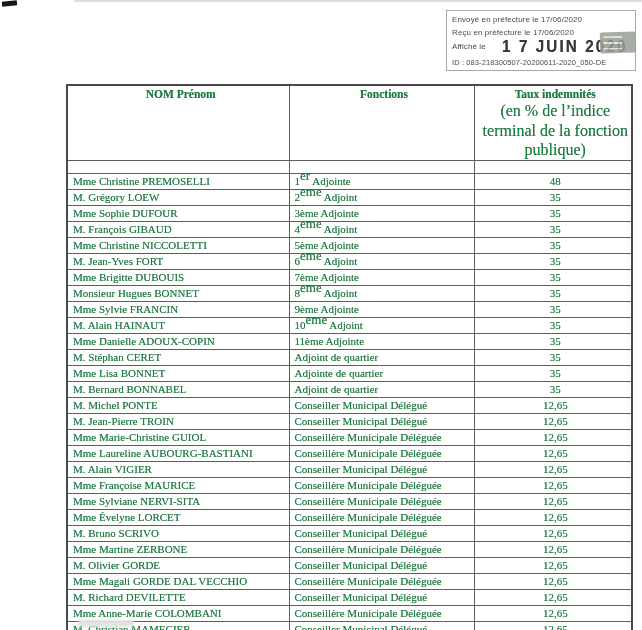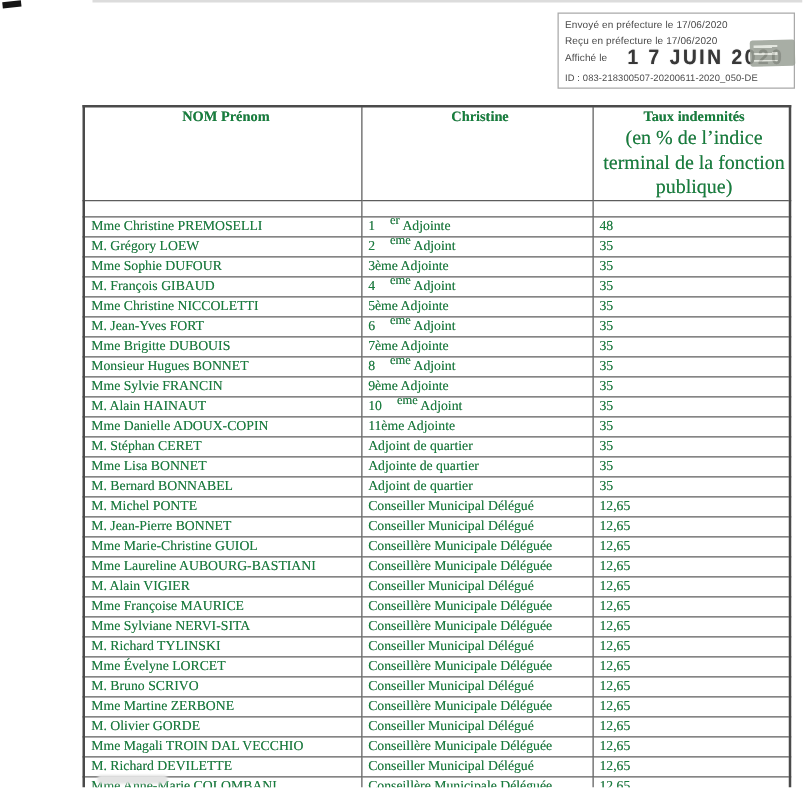--- a/index.html
+++ b/index.html
@@ -108,22 +108,22 @@
   }
   .hdr-note{
     display:block;
     font-weight:normal;
     font-size:16px;
     line-height:1.22;
     margin-top:1px;
   }
   tr.spacer-row td{height:12px;}
   tr.data-row td{height:15px;line-height:15px;}
-  td.col-taux{text-align:left;padding-left:0;}
-  tr.data-row td sup{font-size:10px;vertical-align:super;line-height:0;margin-left:12px;}
+  td.col-taux{text-align:center;padding-left:0;}
+  tr.data-row td sup{font-size:13px;vertical-align:super;line-height:0;}
 </style>
 </head>
 <body>
 
 <div class="sheet">
 
   <div class="top-hairline"></div>
   <div class="corner-mark"></div>
 
   <div class="stamp-box">
@@ -139,21 +139,21 @@
 
   <table class="doc">
     <colgroup>
       <col style="width:222px">
       <col style="width:185px">
       <col style="width:158px">
     </colgroup>
     <thead>
       <tr class="header-row">
         <th>NOM Prénom</th>
-        <th>Christine</th>
+        <th>Fonctions</th>
         <th>
           <span>Taux indemnités</span>
           <span class="hdr-note">(en % de l’indice terminal de la fonction publique)</span>
         </th>
       </tr>
     </thead>
     <tbody id="table-body">
       <tr class="spacer-row">
         <td></td>
           <td></td>
@@ -228,21 +228,21 @@
           <td>M. Bernard BONNABEL</td>
           <td>Adjoint de quartier</td>
           <td class="col-taux">35</td>
         </tr>
         <tr class="data-row">
           <td>M. Michel PONTE</td>
           <td>Conseiller Municipal Délégué</td>
           <td class="col-taux">12,65</td>
         </tr>
         <tr class="data-row">
-          <td>M. Jean-Pierre BONNET</td>
+          <td>M. Jean-Pierre TROIN</td>
           <td>Conseiller Municipal Délégué</td>
           <td class="col-taux">12,65</td>
         </tr>
         <tr class="data-row">
           <td>Mme Marie-Christine GUIOL</td>
           <td>Conseillère Municipale Déléguée</td>
           <td class="col-taux">12,65</td>
         </tr>
         <tr class="data-row">
           <td>Mme Laureline AUBOURG-BASTIANI</td>
@@ -258,46 +258,41 @@
           <td>Mme Françoise MAURICE</td>
           <td>Conseillère Municipale Déléguée</td>
           <td class="col-taux">12,65</td>
         </tr>
         <tr class="data-row">
           <td>Mme Sylviane NERVI-SITA</td>
           <td>Conseillère Municipale Déléguée</td>
           <td class="col-taux">12,65</td>
         </tr>
         <tr class="data-row">
-          <td>M. Richard TYLINSKI</td>
-          <td>Conseiller Municipal Délégué</td>
-          <td class="col-taux">12,65</td>
-        </tr>
-        <tr class="data-row">
           <td>Mme Évelyne LORCET</td>
           <td>Conseillère Municipale Déléguée</td>
           <td class="col-taux">12,65</td>
         </tr>
         <tr class="data-row">
           <td>M. Bruno SCRIVO</td>
           <td>Conseiller Municipal Délégué</td>
           <td class="col-taux">12,65</td>
         </tr>
         <tr class="data-row">
           <td>Mme Martine ZERBONE</td>
           <td>Conseillère Municipale Déléguée</td>
           <td class="col-taux">12,65</td>
         </tr>
         <tr class="data-row">
           <td>M. Olivier GORDE</td>
           <td>Conseiller Municipal Délégué</td>
           <td class="col-taux">12,65</td>
         </tr>
         <tr class="data-row">
-          <td>Mme Magali TROIN DAL VECCHIO</td>
+          <td>Mme Magali GORDE DAL VECCHIO</td>
           <td>Conseillère Municipale Déléguée</td>
           <td class="col-taux">12,65</td>
         </tr>
         <tr class="data-row">
           <td>M. Richard DEVILETTE</td>
           <td>Conseiller Municipal Délégué</td>
           <td class="col-taux">12,65</td>
         </tr>
         <tr class="data-row">
           <td>Mme Anne-Marie COLOMBANI</td>

